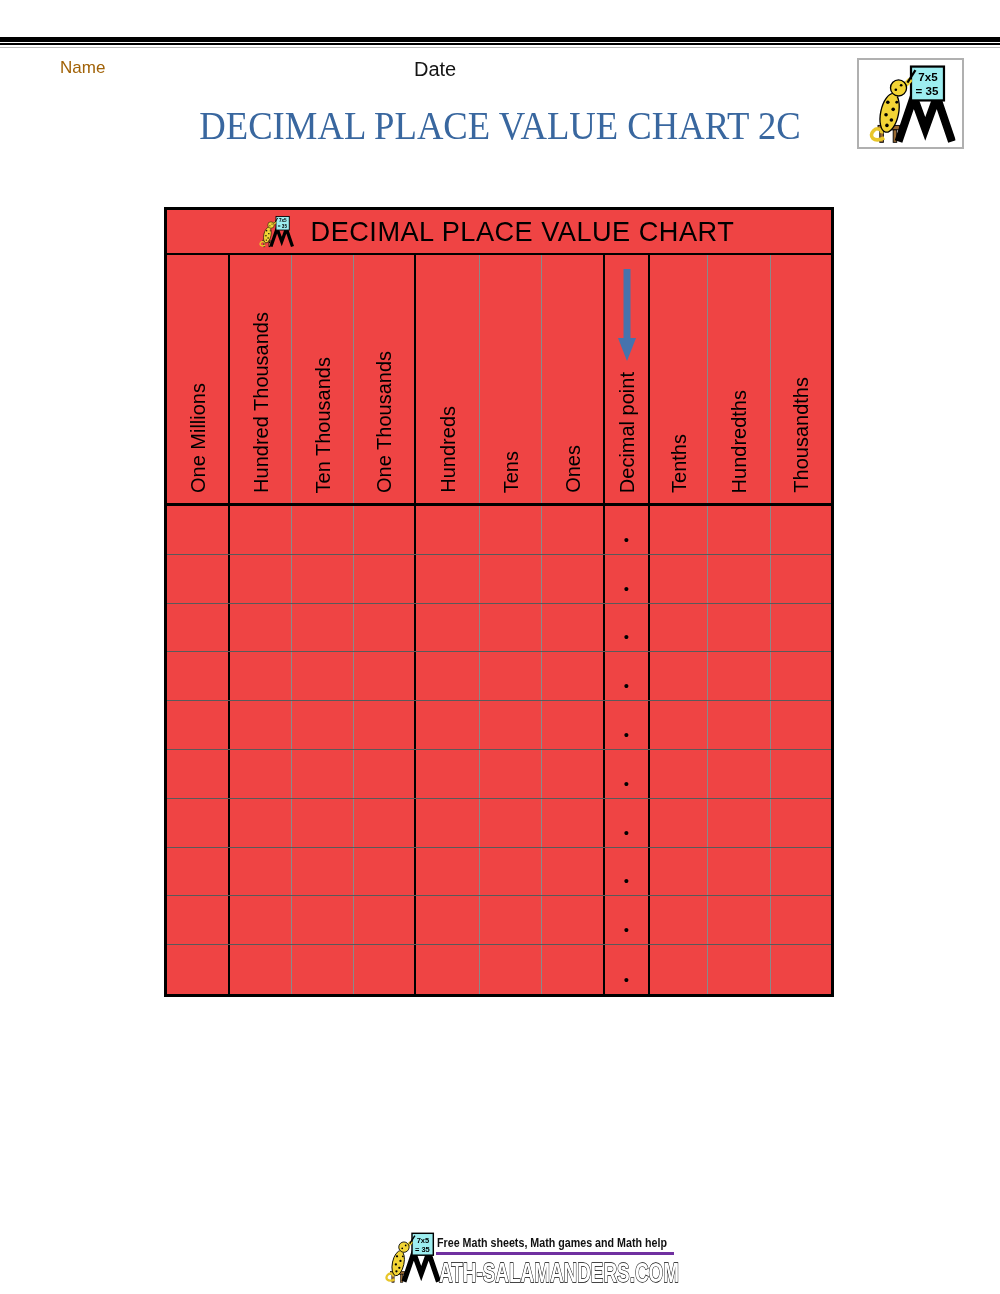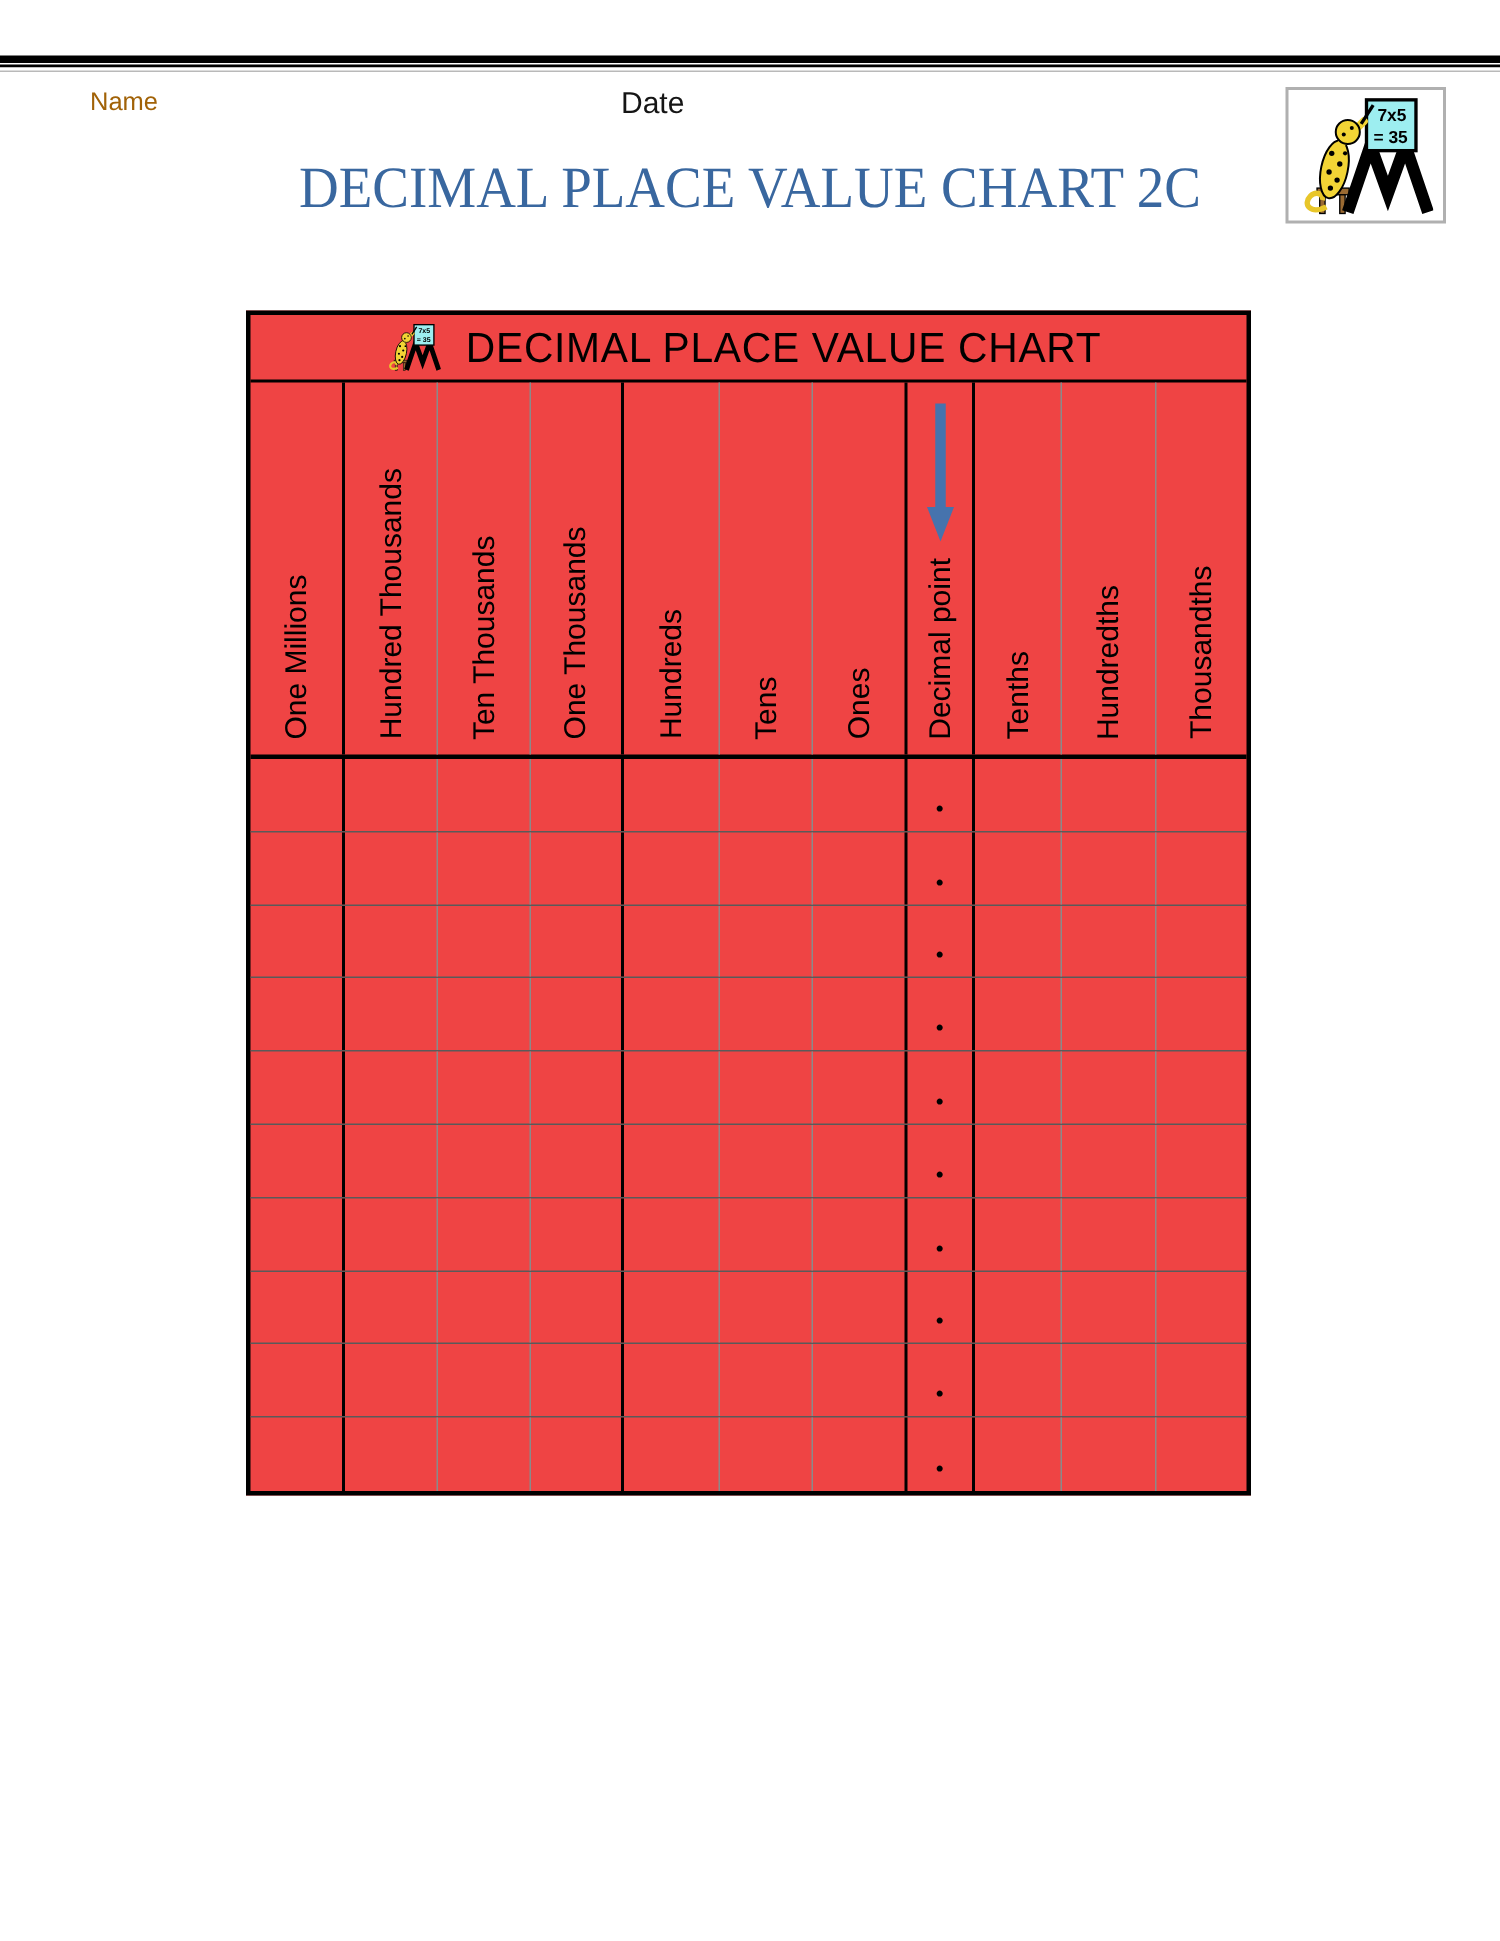--- a/index.html
+++ b/index.html
@@ -319,14 +319,26 @@
       <div class="cell w7 bbold dec">
         <span class="dot">•</span>
       </div>
       <div class="cell w8 bthin"></div>
       <div class="cell w9 bthin"></div>
       <div class="cell w10"></div>
     </div>
   </div>
   </div>
 
+  <div class="footer">
+    <svg class="f-logo" width="58" height="53" viewBox="0 0 100 92">
+        <use href="#sala" xlink:href="#sala"></use>
+      </svg>
+    <svg class="f-tag" width="236" height="18">
+      <text class="tagtext" x="0" y="13" textLength="230" lengthAdjust="spacingAndGlyphs">Free Math sheets, Math games and Math help</text>
+    </svg>
+    <div class="f-line"></div>
+    <svg class="f-word" width="246" height="34">
+      <text class="wordmark" x="2" y="27" textLength="240" lengthAdjust="spacingAndGlyphs">ATH-SALAMANDERS.COM</text>
+    </svg>
+  </div>
 
 </div>
 
 </body></html>

